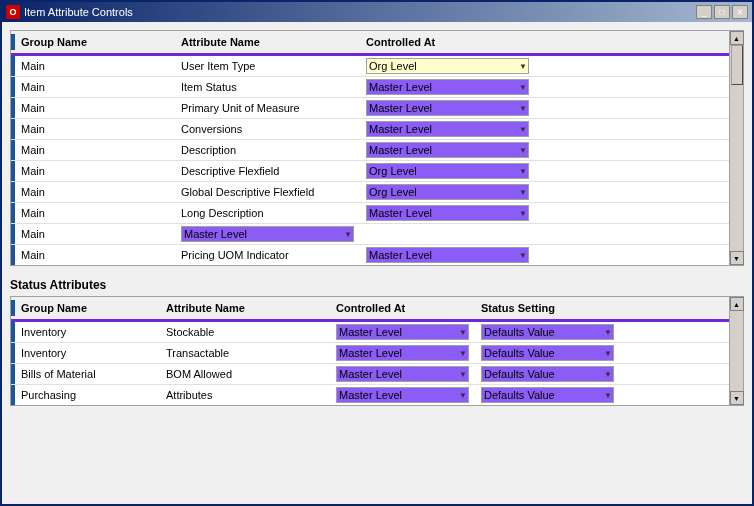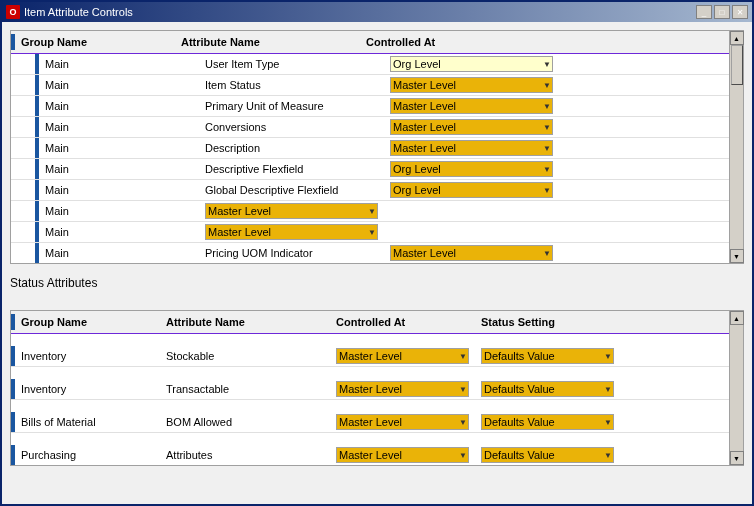--- a/index.html
+++ b/index.html
@@ -62,21 +62,21 @@
       flex: 1;
       padding: 8px;
       overflow: hidden;
       display: flex;
       flex-direction: column;
       gap: 0;
     }
     .table-header {
       display: grid;
       background: #f0f0f0;
-      border-bottom: 1px solid #6d28d9;
+      border-bottom: 3px solid #6d28d9;
       padding: 3px 0;
     }
     .header-cell {
       padding: 2px 6px;
       font-weight: bold;
       color: #000;
     }
     .table-row {
       display: grid;
       border-bottom: 1px solid #e0e0e0;
@@ -97,21 +97,21 @@
       padding: 0;
     }
     .select-wrapper {
       position: relative;
       width: 100%;
       text-decoration: underline;
     }
     .cell-select {
       width: 100%;
       border: 1px solid #a0a0a0;
-      background: #eab308;
+      background: #8b5cf6;
       font-size: 11px;
       padding: 1px 2px;
       appearance: none;
       -webkit-appearance: none;
       padding-right: 16px;
       cursor: pointer;
     }
     .cell-select.highlighted {
       background: #ffffcc;
       border: 1px solid #a0a0a0;
@@ -140,41 +140,39 @@
       background: #d4d0c8;
       border: 1px solid #808080;
       display: flex;
       align-items: center;
       justify-content: center;
       font-size: 7px;
       cursor: pointer;
       flex-shrink: 0;
     }
     .status-attrs-label {
-      font-weight: normal;
+      font-weight: bold;
       font-size: 12px;
       margin-top: 12px;
-      margin-bottom: 20px;
+      margin-bottom: 4px;
       color: #000;
     }
     
     .top-grid .table-header {
       grid-template-columns: 4px 160px 185px 175px;
     }
     .top-grid .table-row {
       grid-template-columns: 4px 160px 185px 175px;
-      padding-left: 24px;
     }
     
     .status-grid .table-header {
       grid-template-columns: 4px 145px 170px 145px 145px;
     }
     .status-grid .table-row {
       grid-template-columns: 4px 145px 170px 145px 145px;
-      margin-top: 12px;
     }
     .top-table-outer {
       display: flex;
       border: 1px solid #a0a0a0;
       background: white;
     }
     .status-table-outer {
       display: flex;
       border: 1px solid #a0a0a0;
       background: white;
@@ -311,20 +309,21 @@
                 <option>Org Level</option>
                 <option>Master Level</option>
               </select>
               <span class="select-arrow">▼</span>
             </div>
           </div>
         </div>
         <div class="table-row">
           <div class="cell cell-indicator"></div>
           <div class="cell">Main</div>
+          <div class="cell">Long Description</div>
           <div class="cell">
             <div class="select-wrapper">
               <select class="cell-select">
                 <option>Master Level</option>
                 <option>Org Level</option>
               </select>
               <span class="select-arrow">▼</span>
             </div>
           </div>
         </div>

